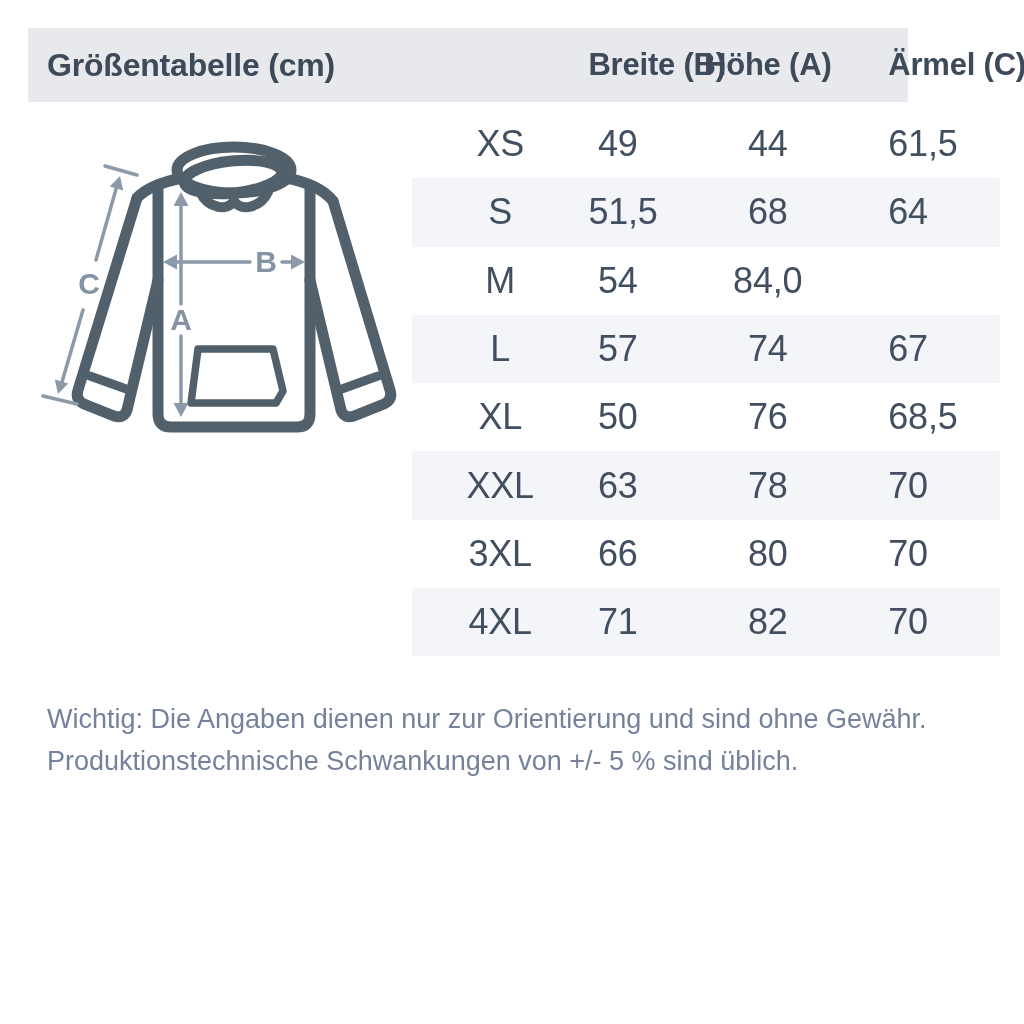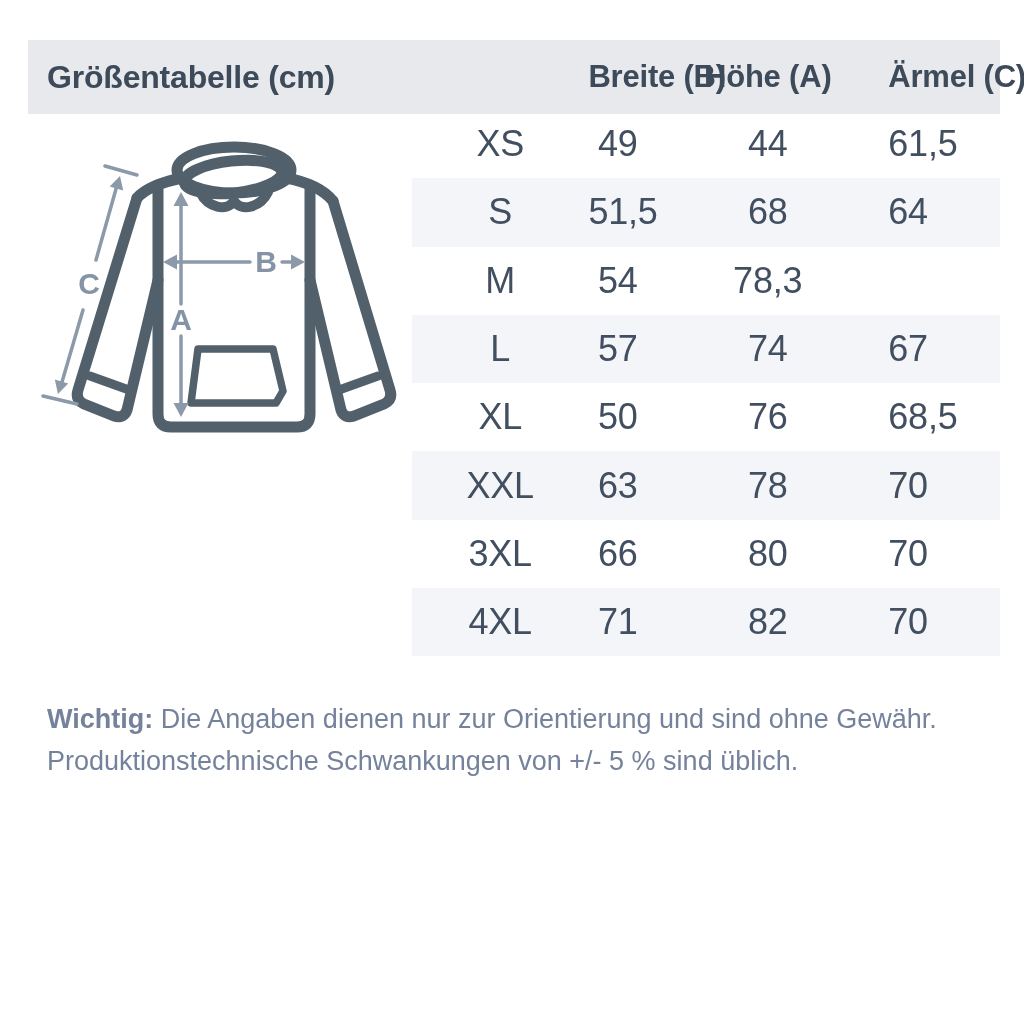--- a/index.html
+++ b/index.html
@@ -3,21 +3,21 @@
 <meta charset="utf-8">
 <style>
   html,body{margin:0;padding:0;background:#ffffff;}
   .canvas{
     position:relative;width:1024px;height:1024px;background:#ffffff;
     font-family:"Liberation Sans",sans-serif;overflow:hidden;
     -webkit-font-smoothing:antialiased;
   }
   
   .header-band{
-    position:absolute;left:28px;top:40px;width:972px;height:74px;
+    position:absolute;left:28px;top:28px;width:880px;height:74px;
     background:var(--header-bg,#e8e9ed);
   }
   .header-title{
     position:absolute;left:19px;top:0;height:74px;display:flex;align-items:center;
     font-size:32px;font-weight:bold;color:var(--head-ink,#3d4a59);white-space:nowrap;
     letter-spacing:-0.2px;
   }
   .header-cols{
     position:absolute;left:384px;top:0;width:588px;height:74px;
     display:grid;grid-template-columns:30% 10% 41% 6.5% 12.5%;align-items:center;
@@ -44,21 +44,21 @@
   .arrowhd{fill:var(--arrow,#8b99a9);stroke:none;}
   .dim-label{
     fill:var(--label,#8494a6);font-family:"Liberation Sans",sans-serif;
     font-size:30px;font-weight:bold;
   }
   
   .note{
     position:absolute;left:47px;top:671px;width:920px;
     font-size:27px;line-height:42px;color:var(--note-ink,#75829b);
   }
-  .note .b{font-weight:bold;}
+  .note .b{font-weight:normal;}
 </style>
 </head>
 <body>
 
 <div class="canvas">
 
   <div class="header-band">
     <div class="header-title">Größentabelle (cm)</div>
     <div class="header-cols">
       <div class="hcol"></div>
@@ -120,21 +120,21 @@
       </div>
       <div class="trow stripe">
         <div class="tcell">S</div>
         <div class="tcell">51,5</div>
         <div class="tcell">68</div>
         <div class="tcell">64</div>
       </div>
       <div class="trow">
         <div class="tcell">M</div>
         <div class="tcell">54</div>
-        <div class="tcell">78,3</div>
+        <div class="tcell">84,0</div>
       </div>
       <div class="trow stripe">
         <div class="tcell">L</div>
         <div class="tcell">57</div>
         <div class="tcell">74</div>
         <div class="tcell">67</div>
       </div>
       <div class="trow">
         <div class="tcell">XL</div>
         <div class="tcell">50</div>

